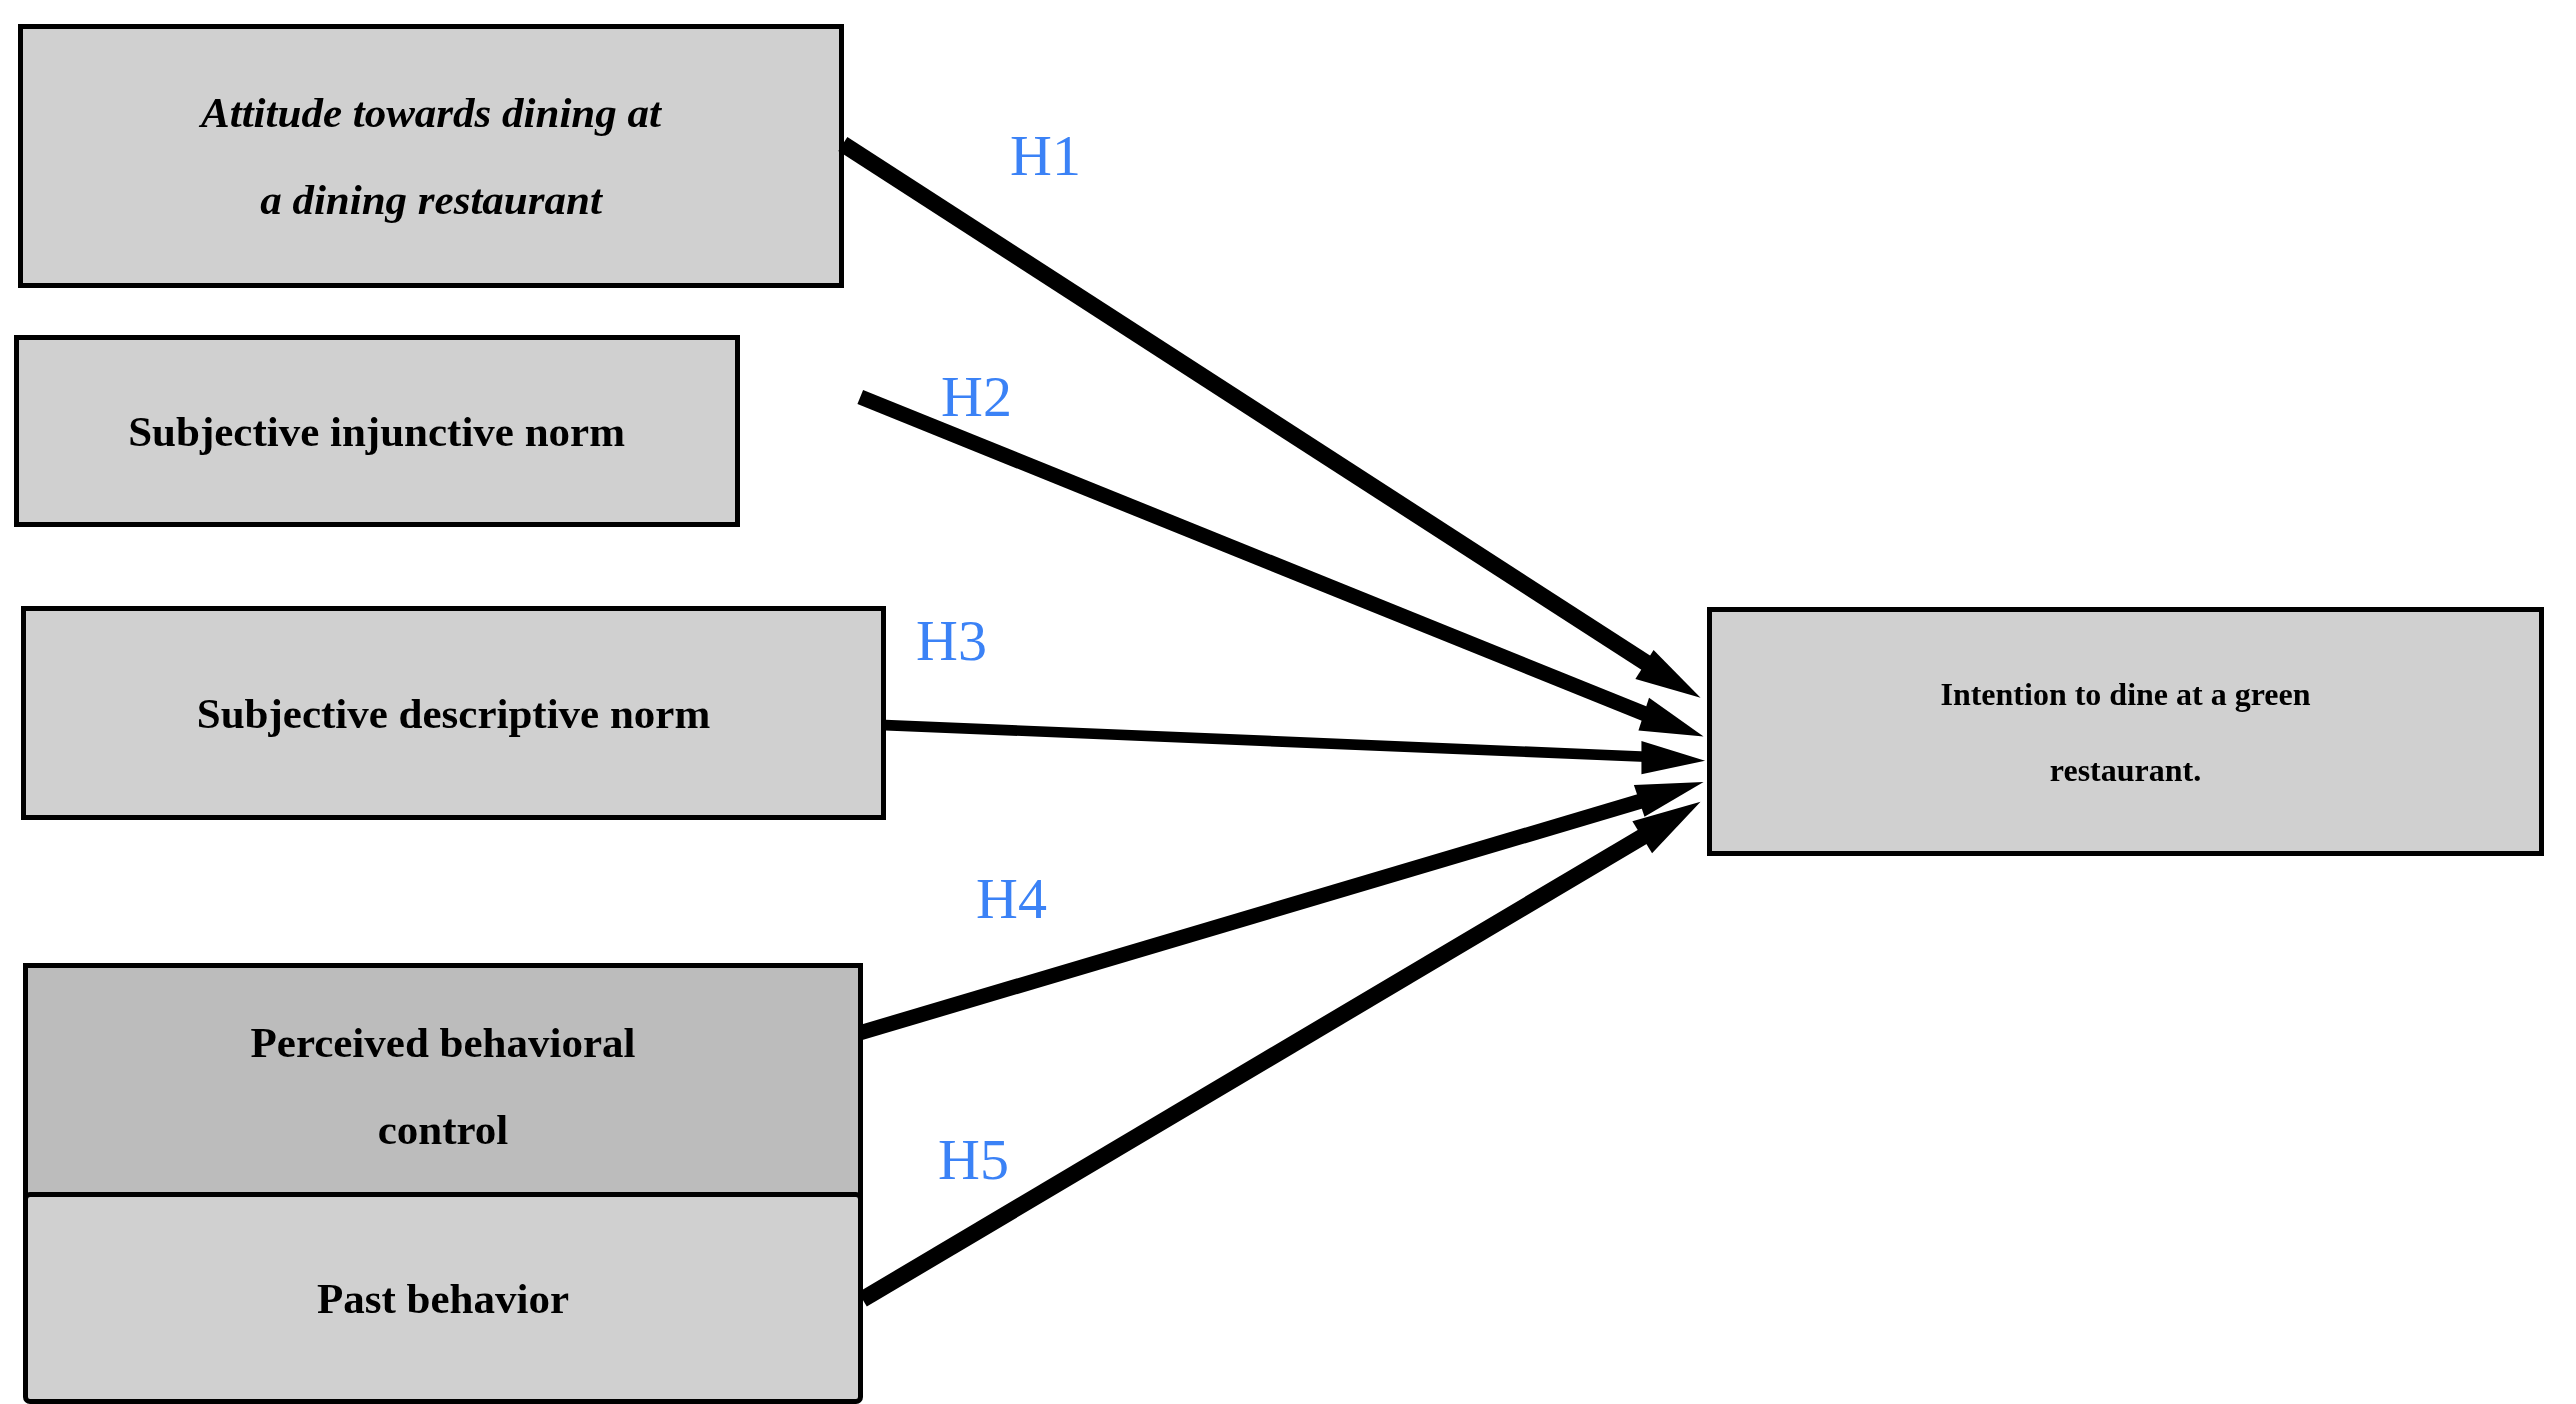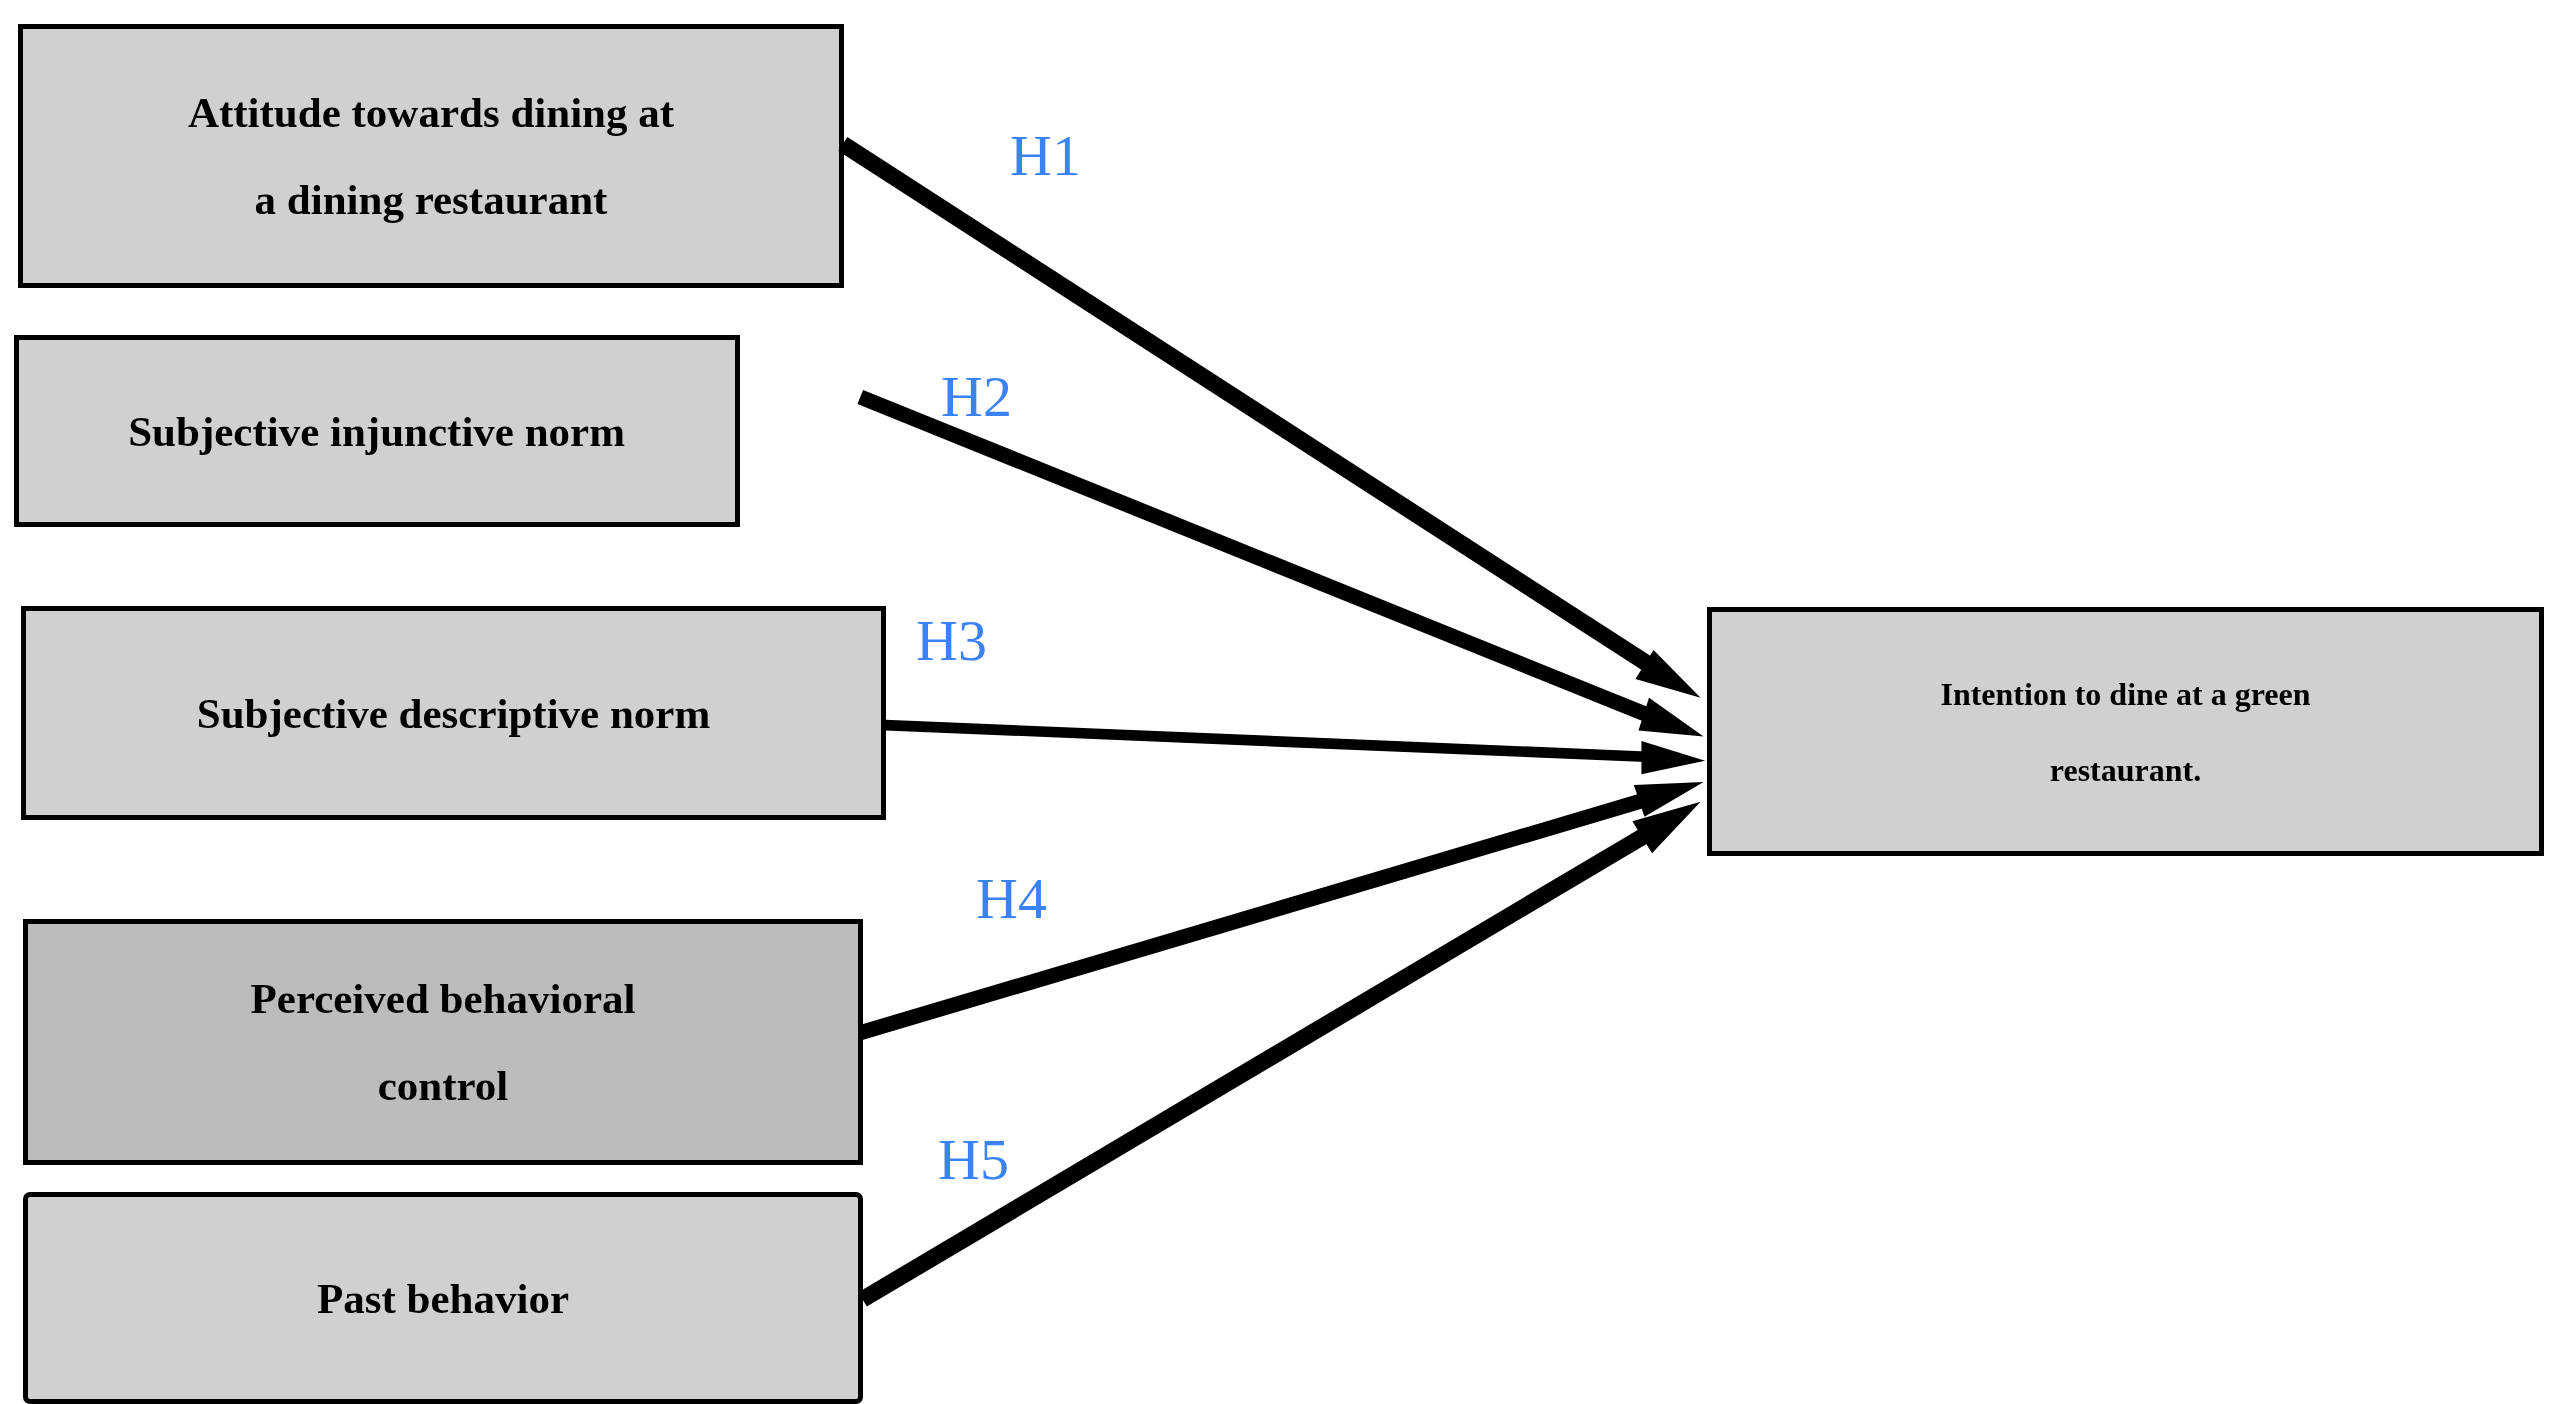--- a/index.html
+++ b/index.html
@@ -22,29 +22,29 @@
     background: #d0d0d0;
     display: flex;
     flex-direction: column;
     align-items: center;
     justify-content: center;
     text-align: center;
     color: #000000;
     font-weight: bold;
     font-family: "Liberation Serif", "DejaVu Serif", serif;
   }
-  .node-box.shade-dark { background: #bcbcbc; }
+  .node-box.shade-dark { background: #bcbcbc; margin-top: 44px; }
   .node-line {
     display: block;
     white-space: nowrap;
     line-height: 1.0;
   }
   .node-line + .node-line { margin-top: 44px; }
 
-  #attitude-box   { left: 18px;   top: 24px;   width: 826px; height: 264px; font-size: 43px; }
+  #attitude-box   { left: 18px;   top: 24px;   width: 826px; height: 264px; font-size: 43px; font-style: italic; }
   #injunctive-box { left: 13.6px;   top: 335px;  width: 726px; height: 192px; font-size: 43px; }
   #descriptive-box{ left: 21px;   top: 606px;  width: 865px; height: 214px; font-size: 43px; }
   #pbc-box        { left: 23px;   top: 919px; width: 840px; height: 246px; font-size: 43px; }
   #past-box       { left: 23px;   top: 1192px; width: 840px; height: 212px; font-size: 43px; border-radius: 7px; }
   #intention-box  { left: 1707px; top: 607px;  width: 837px; height: 249px; font-size: 32px; }
 
   #edges-layer {
     position: absolute;
     left: 0; top: 0;
     width: 2576px;

